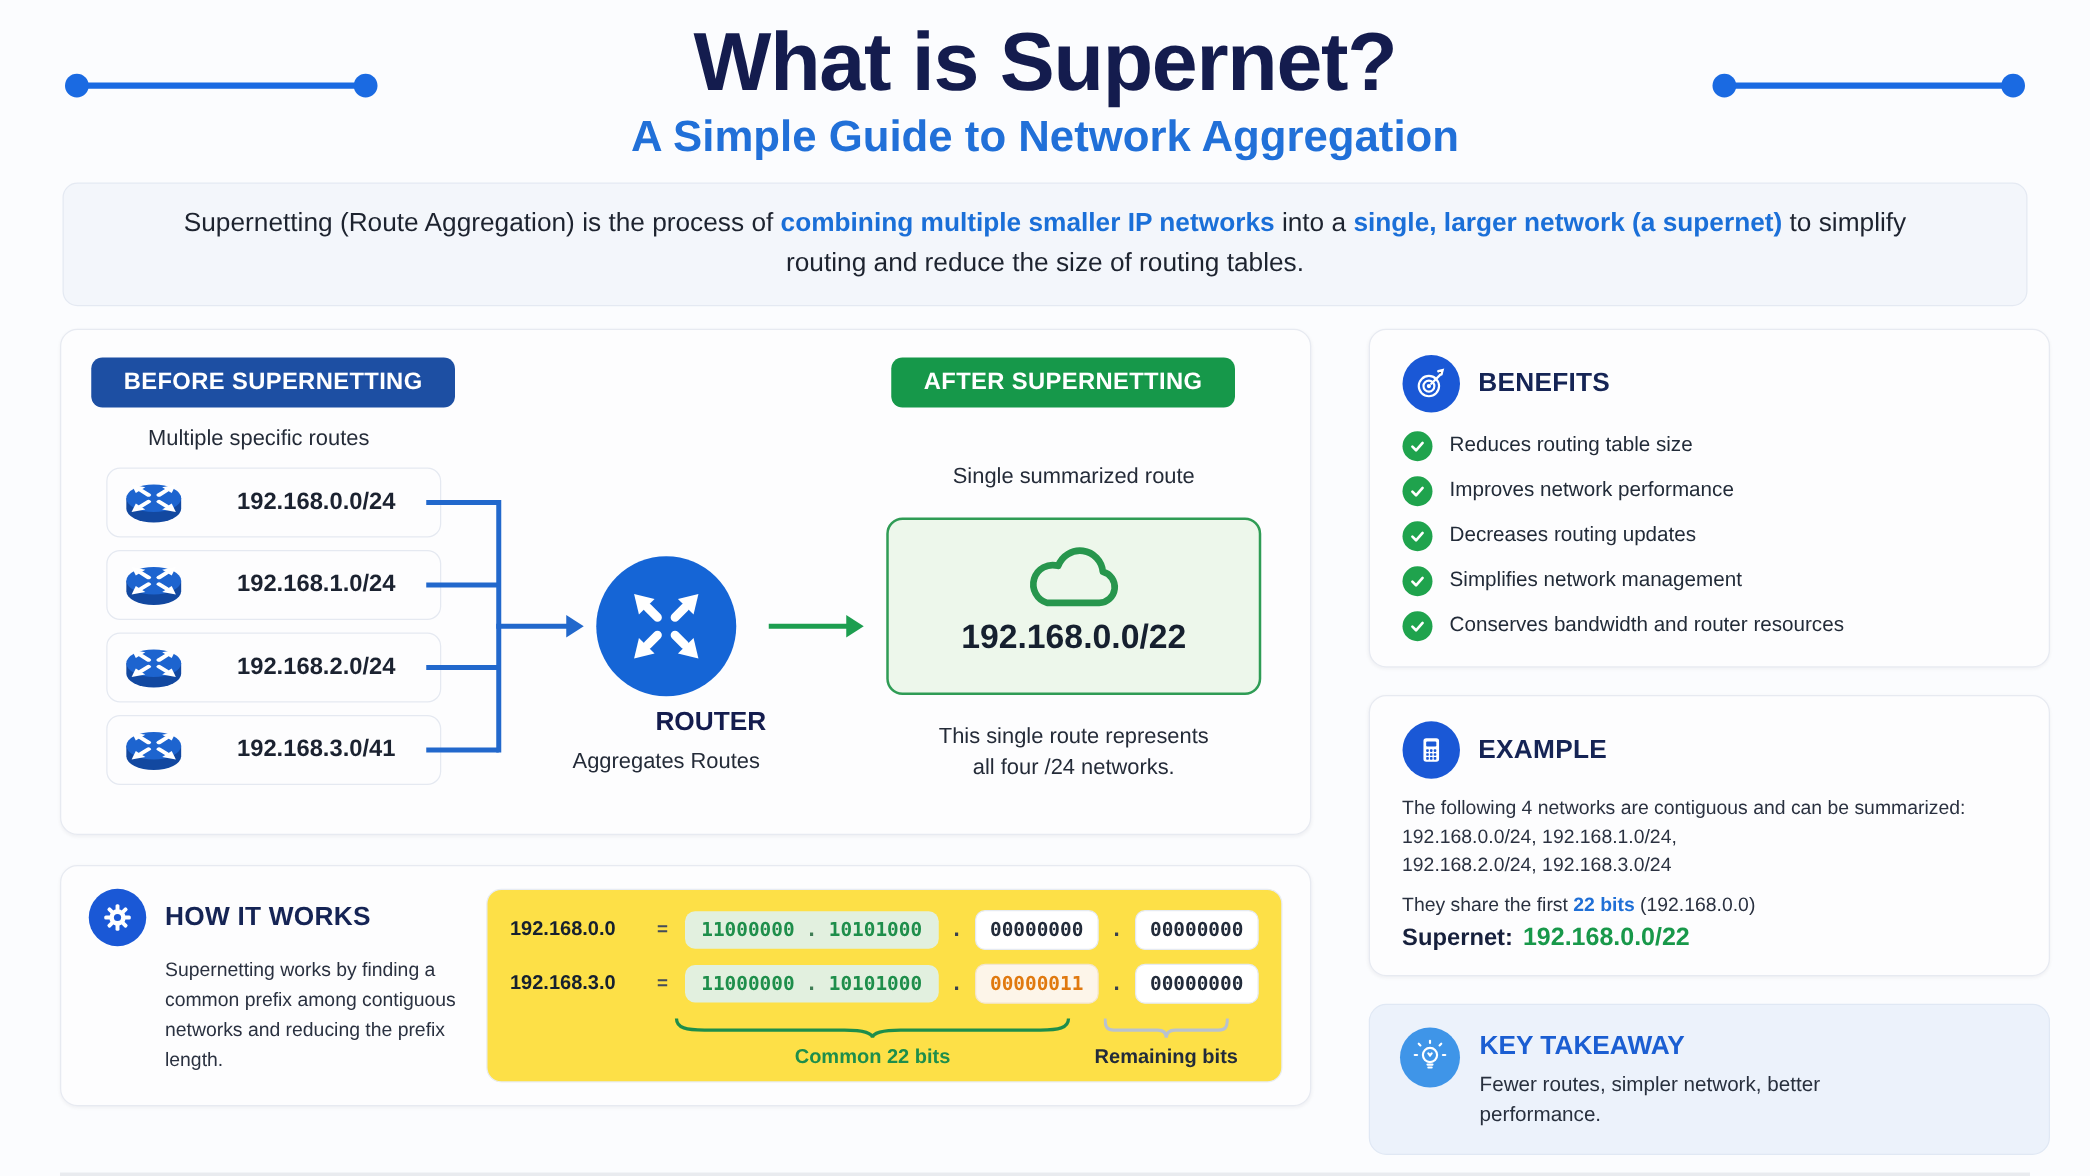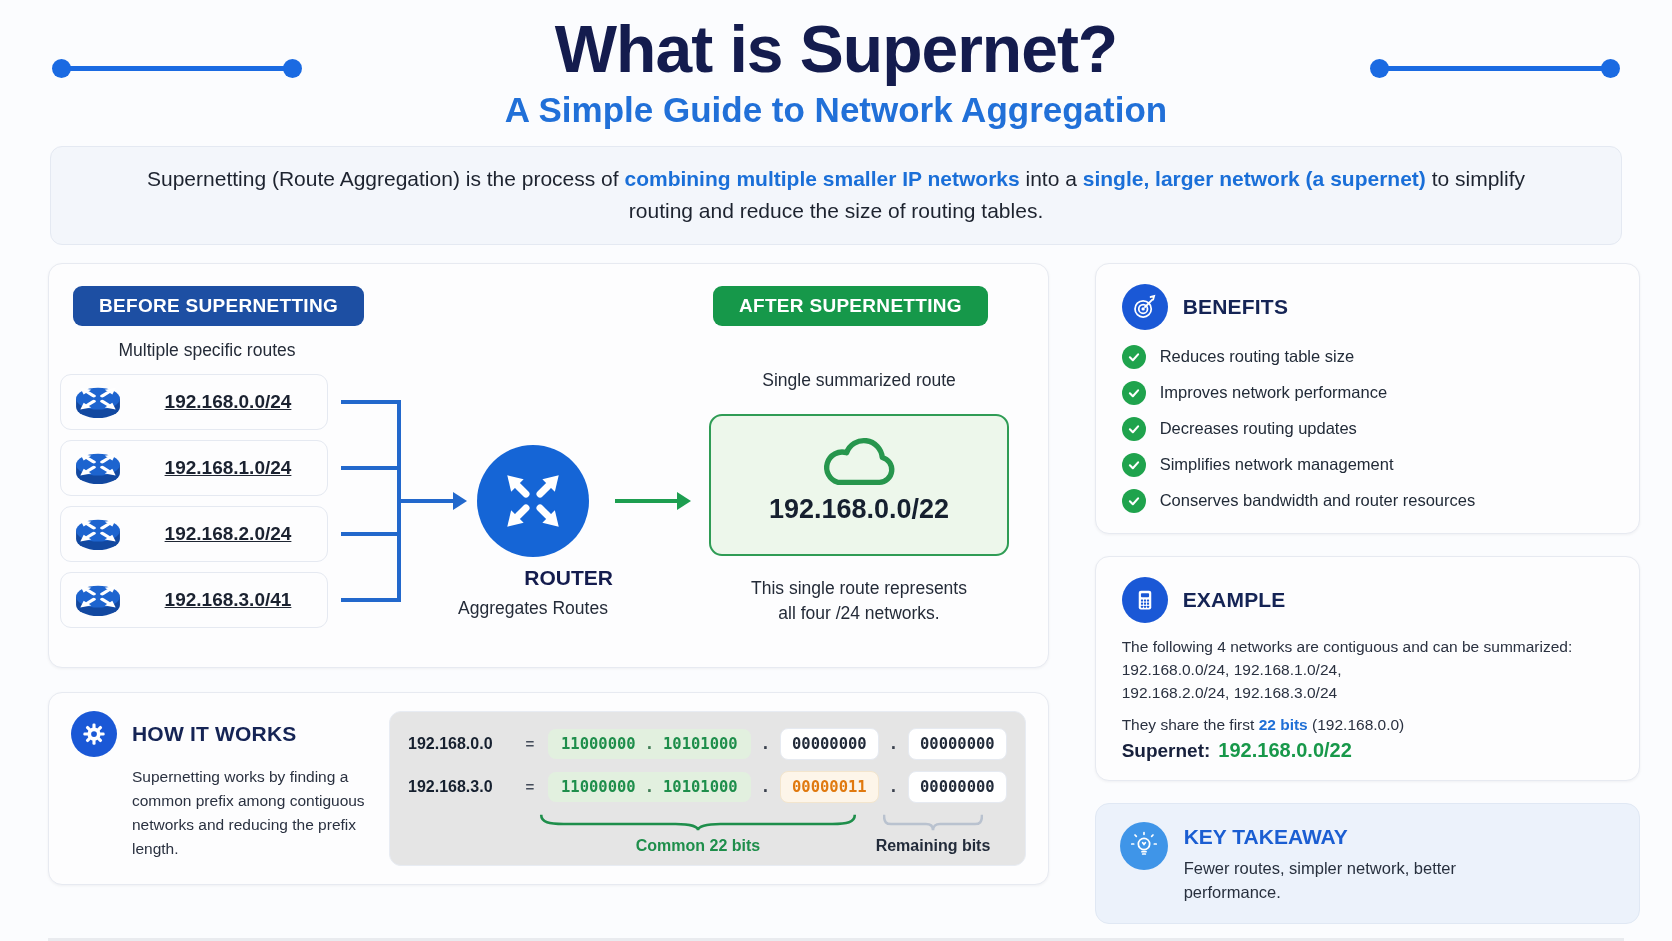--- a/index.html
+++ b/index.html
@@ -50,21 +50,21 @@
 
   
   .diagram-panel { position: relative; height: 405px; }
   .badge { position: absolute; font-size: 19px; font-weight: 800; color: #fff; padding: 9px 26px; border-radius: 9px; letter-spacing: .3px; }
   .badge-before { left: 24px; top: 22px; background: #1d4fa3; }
   .badge-after  { left: 664px; top: 22px; background: #16984a; }
   .cap { position: absolute; font-size: 17.5px; color: #242b38; text-align: center; }
   .cap-before { left: 24px; width: 268px; top: 76px; }
   .cap-after  { left: 656px; width: 308px; top: 106px; }
 
-  .route-rows { position: absolute; left: 11px; top: 110px; width: 268px; text-decoration: underline; }
+  .route-rows { position: absolute; left: 36px; top: 110px; width: 268px; }
   .route-row {
     display: flex; align-items: center; gap: 14px;
     height: 56px; margin-bottom: 10px; padding: 0 10px;
     background: #fdfdfe; border: 1.5px solid #e5e9f1; border-radius: 11px;
   }
   .route-row .ip { font-size: 19px; font-weight: 700; color: #1b2230; flex: 1; text-align: center; }
   .router-mini { width: 54px; height: 46px; flex: 0 0 auto; }
 
   .h-line, .v-line { position: absolute; background: #2268cc; }
   .h-line { height: 4px; }
@@ -94,21 +94,21 @@
 
   
   .bottom-card { margin-top: 24px; padding: 18px 22px; display: flex; gap: 22px; align-items: flex-start; }
   .hiw { width: 296px; flex: 0 0 auto; }
   .card-header { display: flex; align-items: center; gap: 15px; }
   .icon-circle { width: 46px; height: 46px; border-radius: 50%; background: #1a58d6; display: flex; align-items: center; justify-content: center; flex: 0 0 auto; }
   .icon-circle svg { width: 30px; height: 30px; }
   .card-title { font-size: 21px; font-weight: 800; color: #152455; letter-spacing: .2px; }
   .hiw-text { margin: 8px 0 0 61px; font-size: 15.5px; line-height: 1.55; color: #2a3140; width: 235px; }
 
-  .binary-card { flex: 1; background: #e5e5e5; border: 1px solid #e8ecf3; border-radius: 12px; padding: 16px 18px 10px; }
+  .binary-card { flex: 1; background: #fde047; border: 1px solid #e8ecf3; border-radius: 12px; padding: 16px 18px 10px; }
   .bin-row { display: flex; align-items: center; gap: 10px; margin-bottom: 11px; }
   .bin-ip { width: 104px; font-size: 16px; font-weight: 700; color: #16202f; }
   .bin-eq { width: 16px; font-size: 15px; font-weight: 700; color: #444c5a; text-align: center; }
   .mono { font-family: "DejaVu Sans Mono", "Liberation Mono", monospace; font-weight: 700; font-size: 15.5px; }
   .pill-common { display: flex; align-items: center; gap: 9px; background: #e2f0df; border-radius: 8px; padding: 6px 13px; color: #1e8e4b; }
   .pill-common .dot { color: #3f7d55; }
   .octet-chip { padding: 6px 11px; border-radius: 8px; background: #fff; border: 1.5px solid #e6eaf1; color: #222b3a; }
   .octet-chip.diff { background: #fdf5e9; border-color: #f3e5cd; color: #e0790f; }
   .bin-dot { color: #39404d; font-weight: 700; }
 

